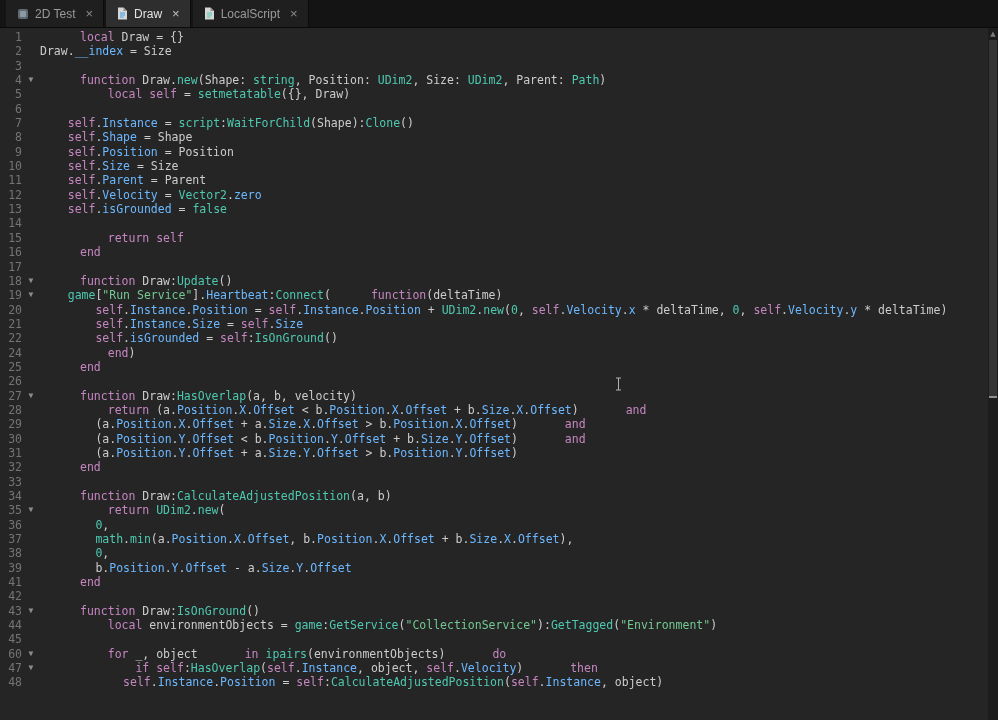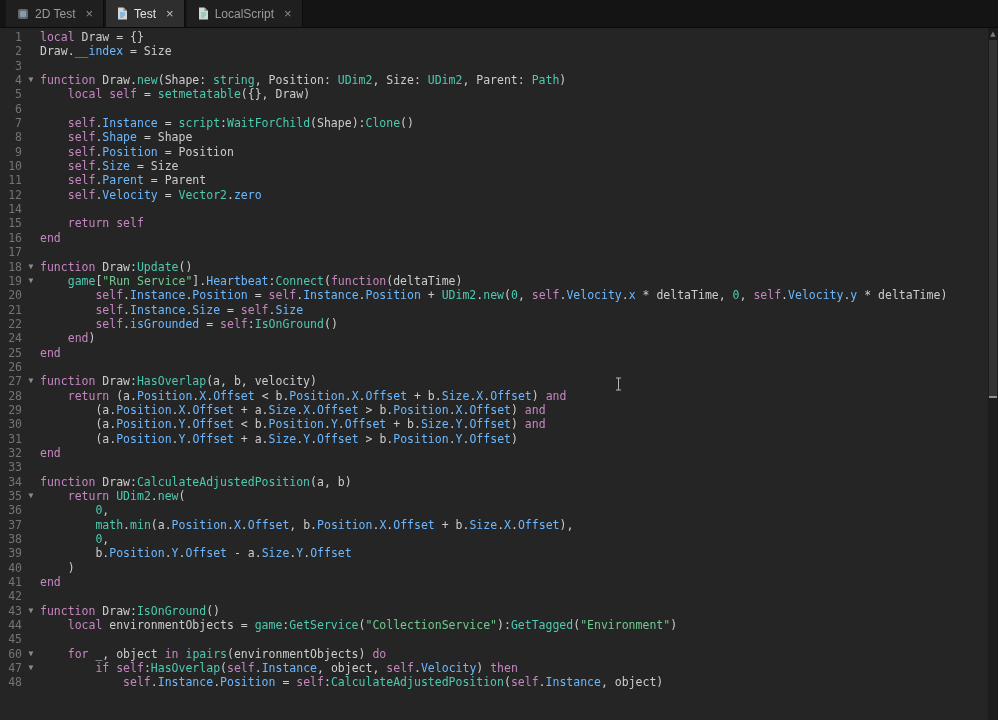--- a/index.html
+++ b/index.html
@@ -61,21 +61,21 @@
     flex:none; width:22px; text-align:right;
     color:var(--line_number, #747474);
   }
   .fold {
     flex:none; width:18px; text-align:center;
     font-size:8px; line-height:14.35px;
     color:var(--fold_arrow, #8c8c8c);
   }
   .src { flex:1; color:var(--plain, #cccccc); }
 
-  .tok-k { color:var(--keyword, #c586c0); }
+  .tok-k { color:var(--keyword, #c586c0);margin-left:40px; }
   .tok-f { color:var(--keyword, #c586c0); font-weight:normal; }
   .tok-p { color:var(--property, #6cb8ff); }
   .tok-b { color:var(--builtin, #4ec9b0); }
   .tok-s { color:var(--string, #73c991); }
   .tok-n { color:var(--number, #4ec9b0); }
   .tok-w { color:var(--plain, #cccccc); }
 
   
   .scrollbar {
     position:absolute; top:0; right:0; bottom:0; width:10px;
@@ -114,21 +114,21 @@
         <span class="tab-close">×</span>
       </div>
       <div class="tab active">
         <span class="tab-icon">
           <svg width="11" height="13" viewBox="0 0 11 13">
             <path d="M1 0.5h5.5L10 4v8.5H1z" fill="#d6d6d6"></path>
             <path d="M6.5 0.5L10 4H6.5z" fill="#8f8f8f"></path>
             <path d="M3 6h5M3 8h5M3 10h3.5" stroke="var(--icon_accent)" stroke-width="1" fill="none"></path>
           </svg>
         </span>
-        <span class="tab-label">Test</span>
+        <span class="tab-label">Draw</span>
         <span class="tab-close">×</span>
       </div>
       <div class="tab">
         <span class="tab-icon">
           <svg width="11" height="13" viewBox="0 0 11 13">
             <path d="M1 0.5h5.5L10 4v8.5H1z" fill="#d6d6d6"></path>
             <path d="M6.5 0.5L10 4H6.5z" fill="#8f8f8f"></path>
             <path d="M3 6h5M3 8h5M3 10h3.5" stroke="var(--builtin)" stroke-width="1" fill="none"></path>
           </svg>
         </span>
@@ -144,20 +144,21 @@
         <div class="line"><span class="ln">3</span><span class="fold"></span><span class="src"></span></div>
         <div class="line"><span class="ln">4</span><span class="fold">▼</span><span class="src"><span class="tok-k">function</span><span class="tok-w"> Draw.</span><span class="tok-b">new</span><span class="tok-w">(Shape: </span><span class="tok-b">string</span><span class="tok-w">, Position: </span><span class="tok-b">UDim2</span><span class="tok-w">, Size: </span><span class="tok-b">UDim2</span><span class="tok-w">, Parent: </span><span class="tok-b">Path</span><span class="tok-w">)</span></span></div>
         <div class="line"><span class="ln">5</span><span class="fold"></span><span class="src">    <span class="tok-k">local</span><span class="tok-w"> </span><span class="tok-f">self</span><span class="tok-w"> = </span><span class="tok-b">setmetatable</span><span class="tok-w">({}, Draw)</span></span></div>
         <div class="line"><span class="ln">6</span><span class="fold"></span><span class="src"></span></div>
         <div class="line"><span class="ln">7</span><span class="fold"></span><span class="src">    <span class="tok-f">self</span><span class="tok-w">.</span><span class="tok-p">Instance</span><span class="tok-w"> = </span><span class="tok-b">script</span><span class="tok-w">:</span><span class="tok-b">WaitForChild</span><span class="tok-w">(Shape):</span><span class="tok-b">Clone</span><span class="tok-w">()</span></span></div>
         <div class="line"><span class="ln">8</span><span class="fold"></span><span class="src">    <span class="tok-f">self</span><span class="tok-w">.</span><span class="tok-p">Shape</span><span class="tok-w"> = Shape</span></span></div>
         <div class="line"><span class="ln">9</span><span class="fold"></span><span class="src">    <span class="tok-f">self</span><span class="tok-w">.</span><span class="tok-p">Position</span><span class="tok-w"> = Position</span></span></div>
         <div class="line"><span class="ln">10</span><span class="fold"></span><span class="src">    <span class="tok-f">self</span><span class="tok-w">.</span><span class="tok-p">Size</span><span class="tok-w"> = Size</span></span></div>
         <div class="line"><span class="ln">11</span><span class="fold"></span><span class="src">    <span class="tok-f">self</span><span class="tok-w">.</span><span class="tok-p">Parent</span><span class="tok-w"> = Parent</span></span></div>
         <div class="line"><span class="ln">12</span><span class="fold"></span><span class="src">    <span class="tok-f">self</span><span class="tok-w">.</span><span class="tok-p">Velocity</span><span class="tok-w"> = </span><span class="tok-b">Vector2</span><span class="tok-w">.</span><span class="tok-p">zero</span></span></div>
+        <div class="line"><span class="ln">13</span><span class="fold"></span><span class="src">    <span class="tok-f">self</span><span class="tok-w">.</span><span class="tok-p">isGrounded</span><span class="tok-w"> = </span><span class="tok-b">false</span></span></div>
         <div class="line"><span class="ln">14</span><span class="fold"></span><span class="src"></span></div>
         <div class="line"><span class="ln">15</span><span class="fold"></span><span class="src">    <span class="tok-k">return</span><span class="tok-w"> </span><span class="tok-f">self</span></span></div>
         <div class="line"><span class="ln">16</span><span class="fold"></span><span class="src"><span class="tok-k">end</span></span></div>
         <div class="line"><span class="ln">17</span><span class="fold"></span><span class="src"></span></div>
         <div class="line"><span class="ln">18</span><span class="fold">▼</span><span class="src"><span class="tok-k">function</span><span class="tok-w"> Draw:</span><span class="tok-b">Update</span><span class="tok-w">()</span></span></div>
         <div class="line"><span class="ln">19</span><span class="fold">▼</span><span class="src">    <span class="tok-b">game</span><span class="tok-w">[</span><span class="tok-s">"Run Service"</span><span class="tok-w">].</span><span class="tok-p">Heartbeat</span><span class="tok-w">:</span><span class="tok-b">Connect</span><span class="tok-w">(</span><span class="tok-k">function</span><span class="tok-w">(deltaTime)</span></span></div>
         <div class="line"><span class="ln">20</span><span class="fold"></span><span class="src">        <span class="tok-f">self</span><span class="tok-w">.</span><span class="tok-p">Instance</span><span class="tok-w">.</span><span class="tok-p">Position</span><span class="tok-w"> = </span><span class="tok-f">self</span><span class="tok-w">.</span><span class="tok-p">Instance</span><span class="tok-w">.</span><span class="tok-p">Position</span><span class="tok-w"> + </span><span class="tok-b">UDim2</span><span class="tok-w">.</span><span class="tok-b">new</span><span class="tok-w">(</span><span class="tok-n">0</span><span class="tok-w">, </span><span class="tok-f">self</span><span class="tok-w">.</span><span class="tok-p">Velocity</span><span class="tok-w">.</span><span class="tok-p">x</span><span class="tok-w"> * deltaTime, </span><span class="tok-n">0</span><span class="tok-w">, </span><span class="tok-f">self</span><span class="tok-w">.</span><span class="tok-p">Velocity</span><span class="tok-w">.</span><span class="tok-p">y</span><span class="tok-w"> * deltaTime)</span></span></div>
         <div class="line"><span class="ln">21</span><span class="fold"></span><span class="src">        <span class="tok-f">self</span><span class="tok-w">.</span><span class="tok-p">Instance</span><span class="tok-w">.</span><span class="tok-p">Size</span><span class="tok-w"> = </span><span class="tok-f">self</span><span class="tok-w">.</span><span class="tok-p">Size</span></span></div>
         <div class="line"><span class="ln">22</span><span class="fold"></span><span class="src">        <span class="tok-f">self</span><span class="tok-w">.</span><span class="tok-p">isGrounded</span><span class="tok-w"> = </span><span class="tok-f">self</span><span class="tok-w">:</span><span class="tok-b">IsOnGround</span><span class="tok-w">()</span></span></div>
         <div class="line"><span class="ln">24</span><span class="fold"></span><span class="src">    <span class="tok-k">end</span><span class="tok-w">)</span></span></div>
@@ -169,21 +170,20 @@
         <div class="line"><span class="ln">30</span><span class="fold"></span><span class="src">        <span class="tok-w">(a.</span><span class="tok-p">Position</span><span class="tok-w">.</span><span class="tok-p">Y</span><span class="tok-w">.</span><span class="tok-p">Offset</span><span class="tok-w"> &lt; b.</span><span class="tok-p">Position</span><span class="tok-w">.</span><span class="tok-p">Y</span><span class="tok-w">.</span><span class="tok-p">Offset</span><span class="tok-w"> + b.</span><span class="tok-p">Size</span><span class="tok-w">.</span><span class="tok-p">Y</span><span class="tok-w">.</span><span class="tok-p">Offset</span><span class="tok-w">) </span><span class="tok-k">and</span></span></div>
         <div class="line"><span class="ln">31</span><span class="fold"></span><span class="src">        <span class="tok-w">(a.</span><span class="tok-p">Position</span><span class="tok-w">.</span><span class="tok-p">Y</span><span class="tok-w">.</span><span class="tok-p">Offset</span><span class="tok-w"> + a.</span><span class="tok-p">Size</span><span class="tok-w">.</span><span class="tok-p">Y</span><span class="tok-w">.</span><span class="tok-p">Offset</span><span class="tok-w"> &gt; b.</span><span class="tok-p">Position</span><span class="tok-w">.</span><span class="tok-p">Y</span><span class="tok-w">.</span><span class="tok-p">Offset</span><span class="tok-w">)</span></span></div>
         <div class="line"><span class="ln">32</span><span class="fold"></span><span class="src"><span class="tok-k">end</span></span></div>
         <div class="line"><span class="ln">33</span><span class="fold"></span><span class="src"></span></div>
         <div class="line"><span class="ln">34</span><span class="fold"></span><span class="src"><span class="tok-k">function</span><span class="tok-w"> Draw:</span><span class="tok-b">CalculateAdjustedPosition</span><span class="tok-w">(a, b)</span></span></div>
         <div class="line"><span class="ln">35</span><span class="fold">▼</span><span class="src">    <span class="tok-k">return</span><span class="tok-w"> </span><span class="tok-b">UDim2</span><span class="tok-w">.</span><span class="tok-b">new</span><span class="tok-w">(</span></span></div>
         <div class="line"><span class="ln">36</span><span class="fold"></span><span class="src">        <span class="tok-n">0</span><span class="tok-w">,</span></span></div>
         <div class="line"><span class="ln">37</span><span class="fold"></span><span class="src">        <span class="tok-b">math</span><span class="tok-w">.</span><span class="tok-b">min</span><span class="tok-w">(a.</span><span class="tok-p">Position</span><span class="tok-w">.</span><span class="tok-p">X</span><span class="tok-w">.</span><span class="tok-p">Offset</span><span class="tok-w">, b.</span><span class="tok-p">Position</span><span class="tok-w">.</span><span class="tok-p">X</span><span class="tok-w">.</span><span class="tok-p">Offset</span><span class="tok-w"> + b.</span><span class="tok-p">Size</span><span class="tok-w">.</span><span class="tok-p">X</span><span class="tok-w">.</span><span class="tok-p">Offset</span><span class="tok-w">),</span></span></div>
         <div class="line"><span class="ln">38</span><span class="fold"></span><span class="src">        <span class="tok-n">0</span><span class="tok-w">,</span></span></div>
         <div class="line"><span class="ln">39</span><span class="fold"></span><span class="src">        <span class="tok-w">b.</span><span class="tok-p">Position</span><span class="tok-w">.</span><span class="tok-p">Y</span><span class="tok-w">.</span><span class="tok-p">Offset</span><span class="tok-w"> - a.</span><span class="tok-p">Size</span><span class="tok-w">.</span><span class="tok-p">Y</span><span class="tok-w">.</span><span class="tok-p">Offset</span></span></div>
-        <div class="line"><span class="ln">40</span><span class="fold"></span><span class="src">    <span class="tok-w">)</span></span></div>
         <div class="line"><span class="ln">41</span><span class="fold"></span><span class="src"><span class="tok-k">end</span></span></div>
         <div class="line"><span class="ln">42</span><span class="fold"></span><span class="src"></span></div>
         <div class="line"><span class="ln">43</span><span class="fold">▼</span><span class="src"><span class="tok-k">function</span><span class="tok-w"> Draw:</span><span class="tok-b">IsOnGround</span><span class="tok-w">()</span></span></div>
         <div class="line"><span class="ln">44</span><span class="fold"></span><span class="src">    <span class="tok-k">local</span><span class="tok-w"> environmentObjects = </span><span class="tok-b">game</span><span class="tok-w">:</span><span class="tok-b">GetService</span><span class="tok-w">(</span><span class="tok-s">"CollectionService"</span><span class="tok-w">):</span><span class="tok-b">GetTagged</span><span class="tok-w">(</span><span class="tok-s">"Environment"</span><span class="tok-w">)</span></span></div>
         <div class="line"><span class="ln">45</span><span class="fold"></span><span class="src"></span></div>
         <div class="line"><span class="ln">60</span><span class="fold">▼</span><span class="src">    <span class="tok-k">for</span><span class="tok-w"> _, object </span><span class="tok-k">in</span><span class="tok-w"> </span><span class="tok-b">ipairs</span><span class="tok-w">(environmentObjects) </span><span class="tok-k">do</span></span></div>
         <div class="line"><span class="ln">47</span><span class="fold">▼</span><span class="src">        <span class="tok-k">if</span><span class="tok-w"> </span><span class="tok-f">self</span><span class="tok-w">:</span><span class="tok-b">HasOverlap</span><span class="tok-w">(</span><span class="tok-f">self</span><span class="tok-w">.</span><span class="tok-p">Instance</span><span class="tok-w">, object, </span><span class="tok-f">self</span><span class="tok-w">.</span><span class="tok-p">Velocity</span><span class="tok-w">) </span><span class="tok-k">then</span></span></div>
         <div class="line"><span class="ln">48</span><span class="fold"></span><span class="src">            <span class="tok-f">self</span><span class="tok-w">.</span><span class="tok-p">Instance</span><span class="tok-w">.</span><span class="tok-p">Position</span><span class="tok-w"> = </span><span class="tok-f">self</span><span class="tok-w">:</span><span class="tok-b">CalculateAdjustedPosition</span><span class="tok-w">(</span><span class="tok-f">self</span><span class="tok-w">.</span><span class="tok-p">Instance</span><span class="tok-w">, object)</span></span></div>
       </div>
 

